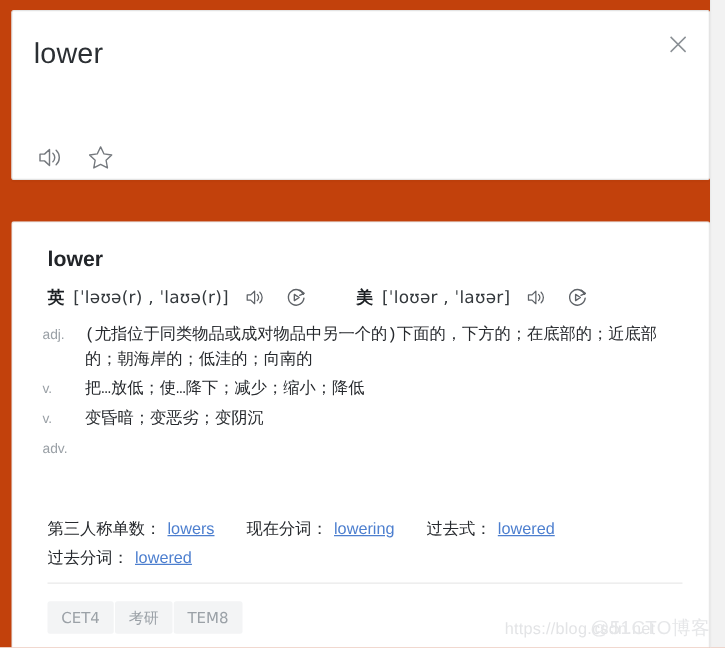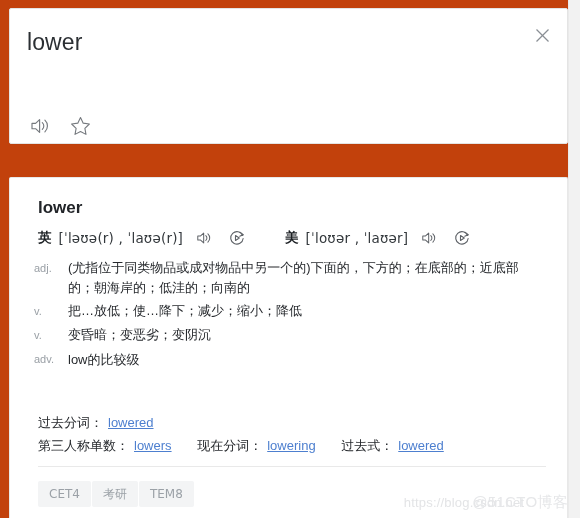--- a/index.html
+++ b/index.html
@@ -172,21 +172,21 @@
     color: #9aa0a6;
     line-height: 19px;
     padding-top: 1px;
     font-family: "Liberation Sans", sans-serif;
   }
   .sense-def {
     flex: 1 1 auto;
     font-size: 13px;
     color: #26292d;
     line-height: 19.5px;
-    font-family: Liberation Sans, sans-serif;
+    font-family: Liberation Mono, monospace;
   }
   .sense-extra {
     margin-top: 1px;
     font-size: 13px;
     color: #26292d;
     line-height: 19.5px;
   }
 
   
   .inflections {
@@ -371,43 +371,42 @@
       </div>
 
       <div class="sense-row">
         <div class="pos">v.</div>
         <div class="sense-def">变昏暗；变恶劣；变阴沉</div>
       </div>
 
       <div class="sense-row">
         <div class="pos">adv.</div>
         <div style="flex:1 1 auto;">
-          <div class="sense-extra">low的比较级</div>
         </div>
       </div>
 
     </div>
 
     <div class="inflections">
+
+      <div class="infl-line">
+        <span class="infl-item">
+          <span class="infl-label">第三人称单数：</span><span class="infl-link">lowers</span>
+        </span>
+        <span class="infl-item">
+          <span class="infl-label">现在分词：</span><span class="infl-link">lowering</span>
+        </span>
+        <span class="infl-item">
+          <span class="infl-label">过去式：</span><span class="infl-link">lowered</span>
+        </span>
+      </div>
 
       <div class="infl-line">
         <span class="infl-item">
           <span class="infl-label">过去分词：</span><span class="infl-link">lowered</span>
-        </span>
-      </div>
-
-      <div class="infl-line">
-        <span class="infl-item">
-          <span class="infl-label">第三人称单数：</span><span class="infl-link">lowers</span>
-        </span>
-        <span class="infl-item">
-          <span class="infl-label">现在分词：</span><span class="infl-link">lowering</span>
-        </span>
-        <span class="infl-item">
-          <span class="infl-label">过去式：</span><span class="infl-link">lowered</span>
         </span>
       </div>
 
     </div>
 
     <div class="divider"></div>
 
     <div class="tags">
       <span class="tag">CET4</span>
       <span class="tag">考研</span>

